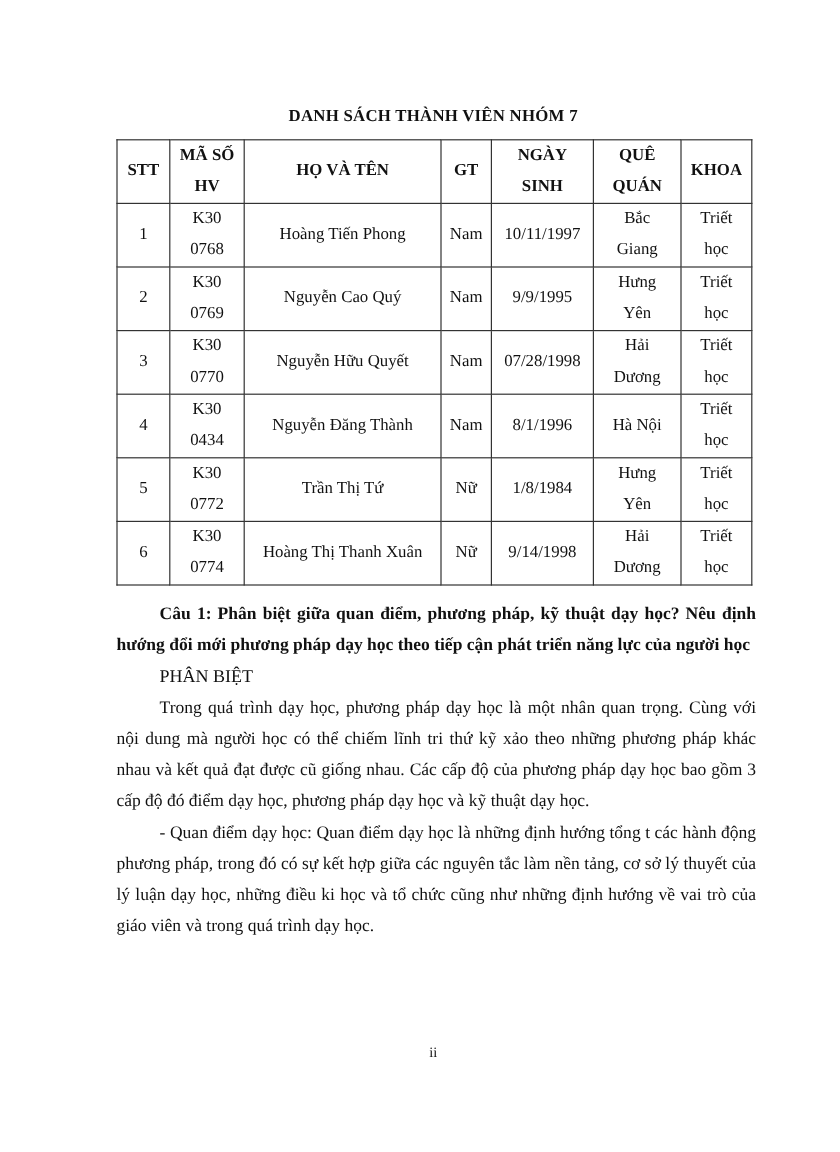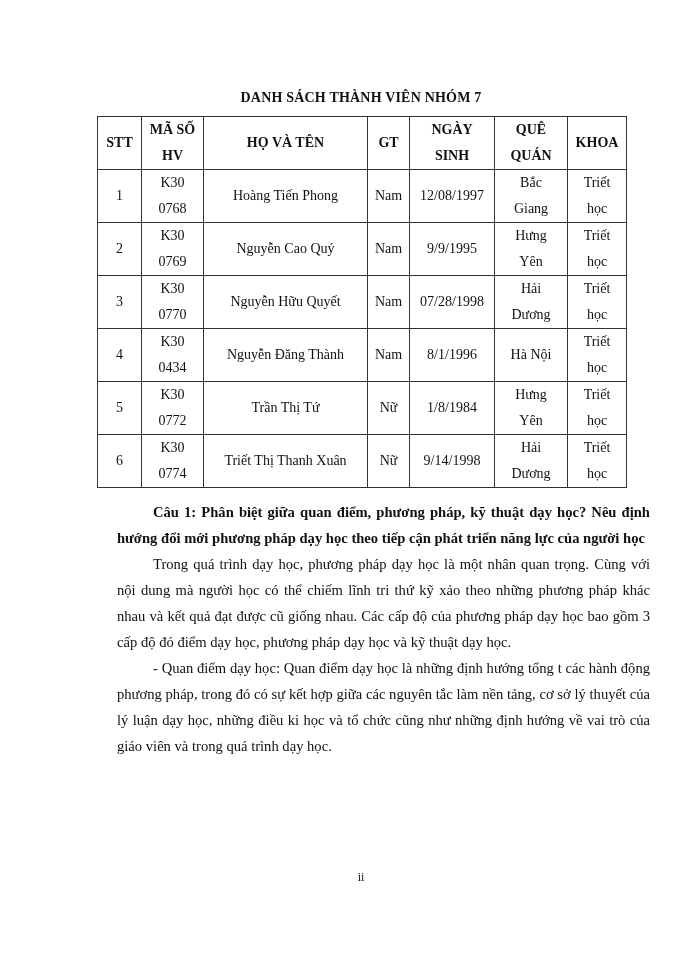--- a/index.html
+++ b/index.html
@@ -54,21 +54,20 @@
       display: block;
       line-height: 26px;
     }
     .text-block {
       position: absolute;
       left: 97px;
       width: 533px;
       font-size: 14.6px;
       line-height: 26px;
       text-align: justify;
-      margin-left: 20px;
     }
     .para {
       margin: 0;
       text-indent: 36px;
     }
     .para.bold { font-weight: bold; }
     .para.italic { font-style: italic; }
     .question { top: 499px; }
     .page-number {
       position: absolute;
@@ -124,21 +123,21 @@
   </thead>
   <tbody>
     <tr>
       <td>1</td>
       <td>
           <span class="cell-line">K30</span>
           <span class="cell-line">0768</span>
         </td>
       <td>Hoàng Tiến Phong</td>
       <td>Nam</td>
-      <td>12/08/1997</td>
+      <td>10/11/1997</td>
       <td>
           <span class="cell-line">Bắc</span>
           <span class="cell-line">Giang</span>
         </td>
       <td>
           <span class="cell-line">Triết</span>
           <span class="cell-line">học</span>
         </td>
     </tr>
     <tr>
@@ -211,34 +210,35 @@
           <span class="cell-line">Triết</span>
           <span class="cell-line">học</span>
         </td>
     </tr>
     <tr>
       <td>6</td>
       <td>
           <span class="cell-line">K30</span>
           <span class="cell-line">0774</span>
         </td>
-      <td>Triết Thị Thanh Xuân</td>
+      <td>Hoàng Thị Thanh Xuân</td>
       <td>Nữ</td>
       <td>9/14/1998</td>
       <td>
           <span class="cell-line">Hải</span>
           <span class="cell-line">Dương</span>
         </td>
       <td>
           <span class="cell-line">Triết</span>
           <span class="cell-line">học</span>
         </td>
     </tr>
   </tbody>
 </table>
 
 <div class="text-block question">
   <p class="para bold">Câu 1: Phân biệt giữa quan điểm, phương pháp, kỹ thuật dạy học? Nêu định hướng đổi mới phương pháp dạy học theo tiếp cận phát triển năng lực của người học</p>
+  <p class="para" style="font-size:15px">PHÂN BIỆT</p>
   <p class="para">Trong quá trình dạy học, phương pháp dạy học là một nhân quan trọng. Cùng với nội dung mà người học có thể chiếm lĩnh tri thứ kỹ xảo theo những phương pháp khác nhau và kết quả đạt được cũ giống nhau. Các cấp độ của phương pháp dạy học bao gồm 3 cấp độ đó điểm dạy học, phương pháp dạy học và kỹ thuật dạy học.</p>
   <p class="para">- Quan điểm dạy học: Quan điểm dạy học là những định hướng tổng t các hành động phương pháp, trong đó có sự kết hợp giữa các nguyên tắc làm nền tảng, cơ sở lý thuyết của lý luận dạy học, những điều ki học và tổ chức cũng như những định hướng về vai trò của giáo viên và trong quá trình dạy học.</p>
 </div>
 
 <div class="page-number">ii</div>
 
 </body></html>

